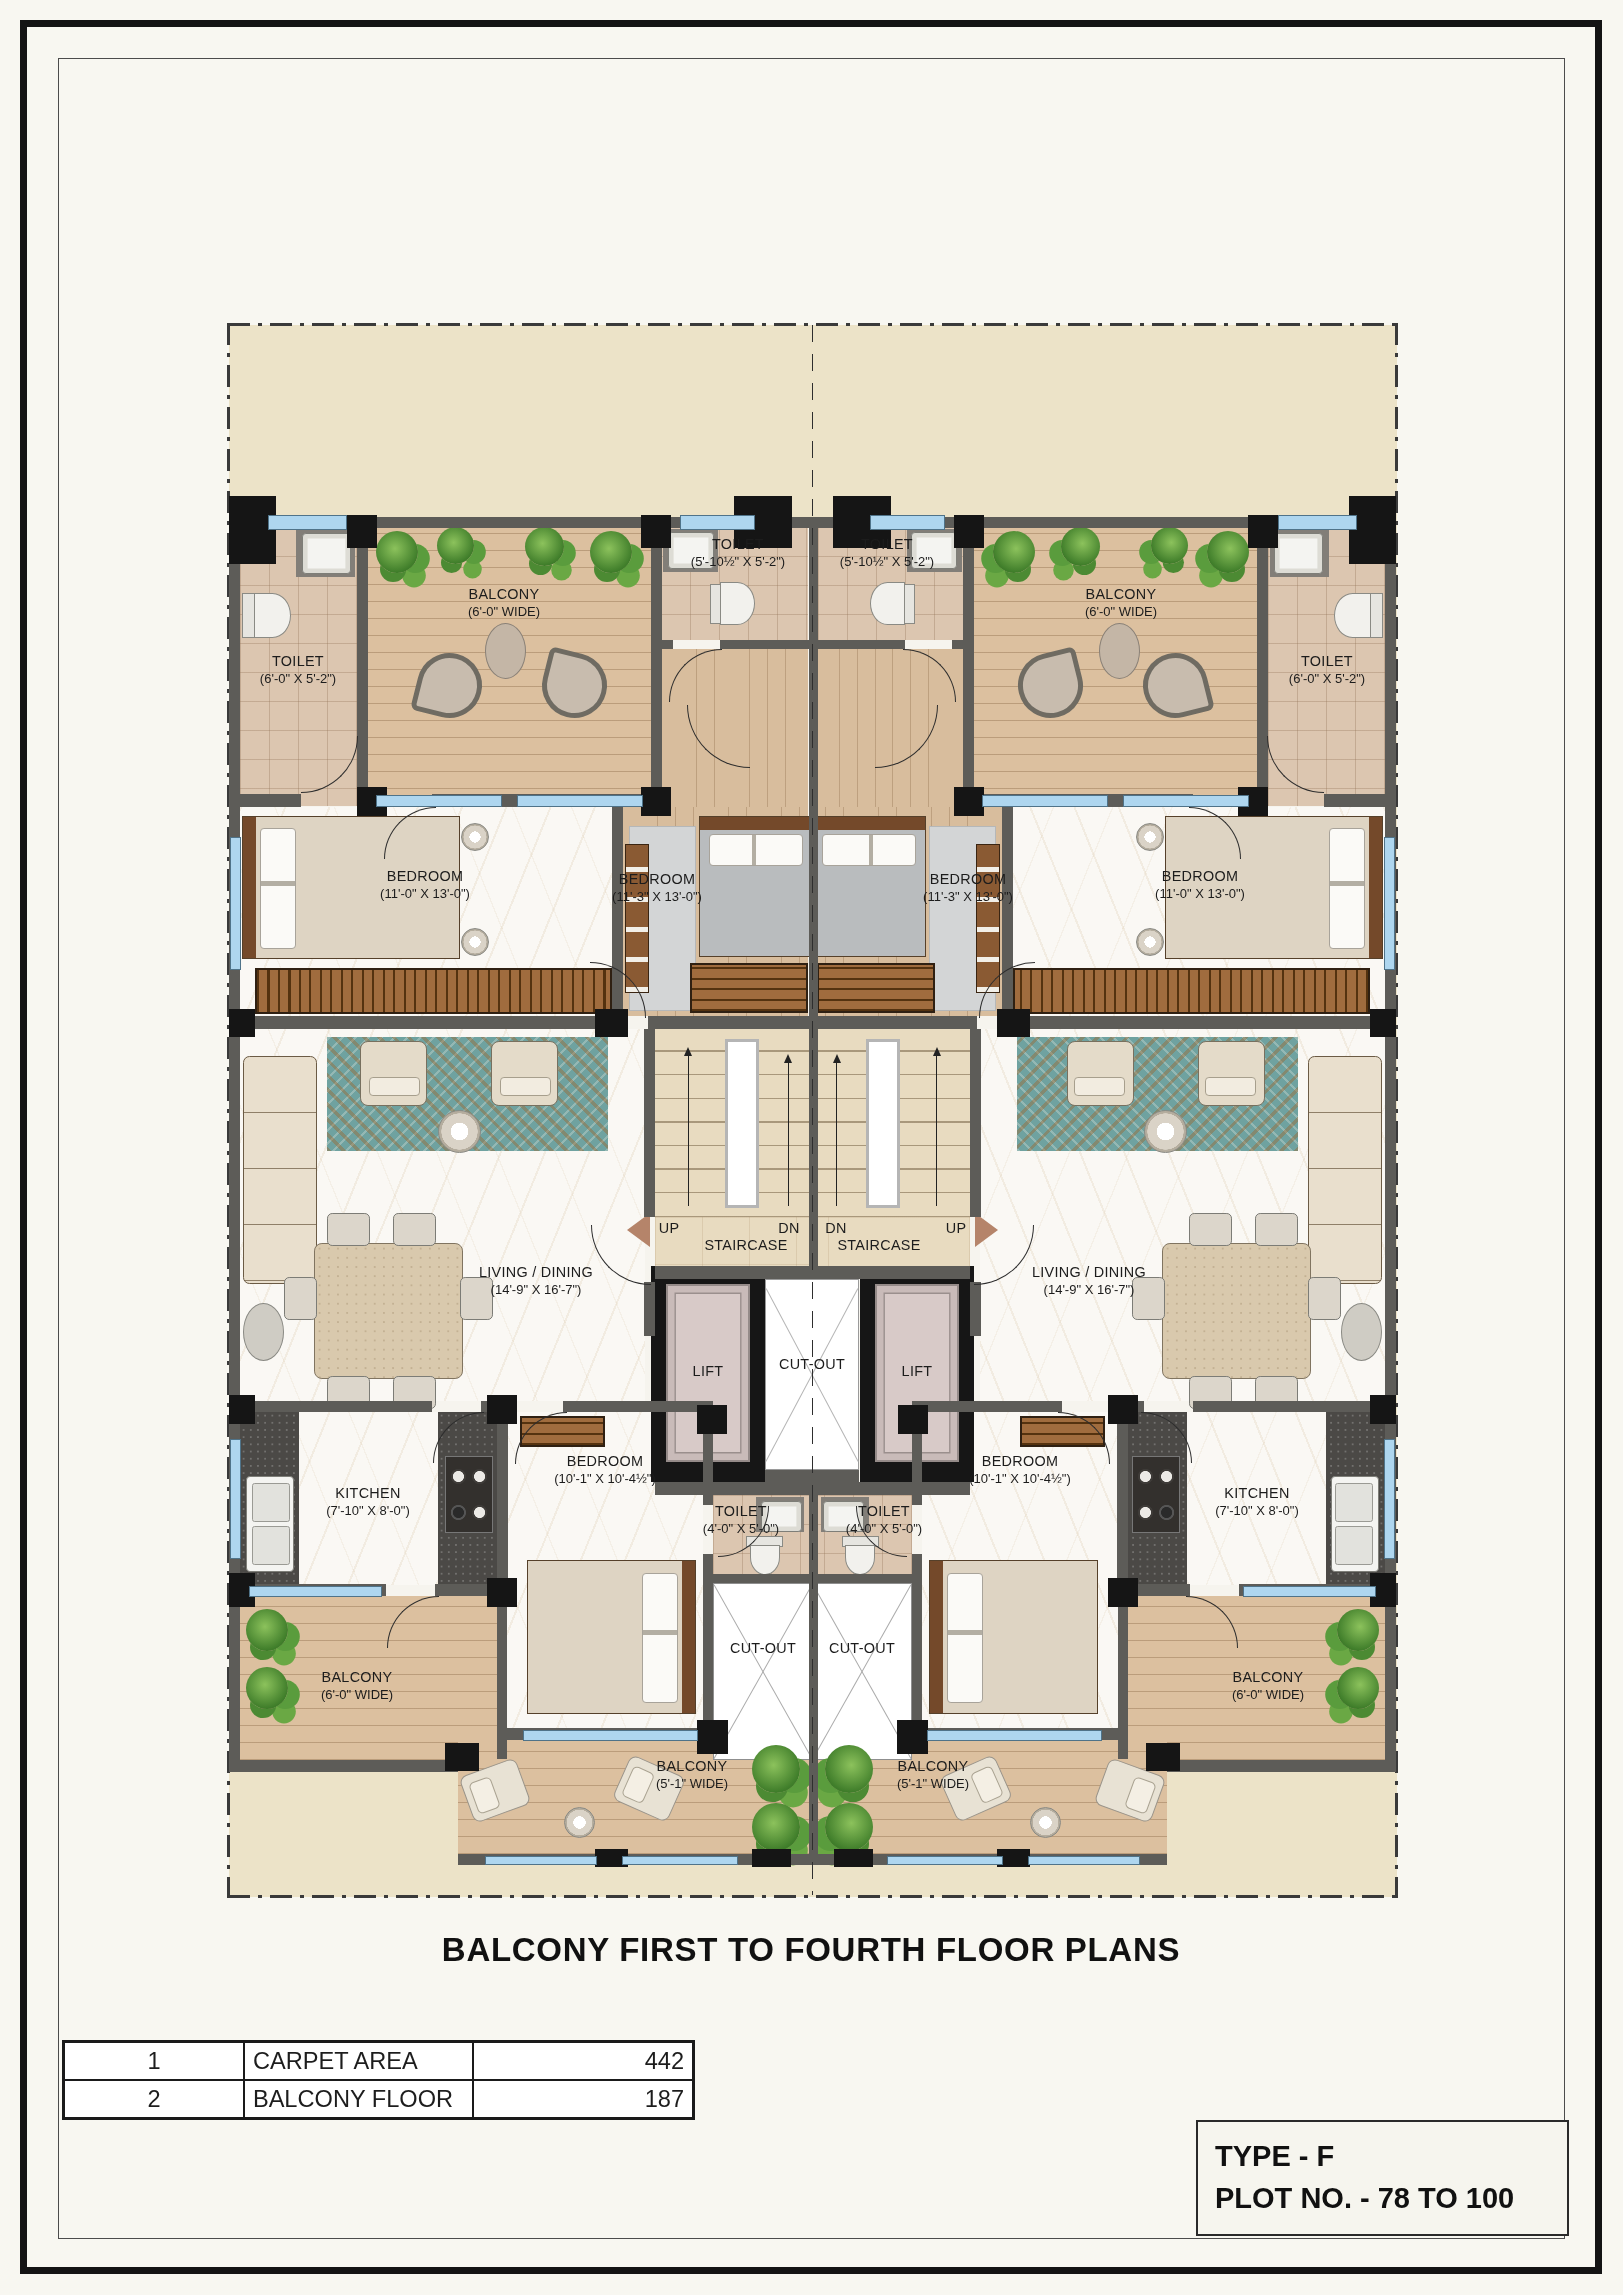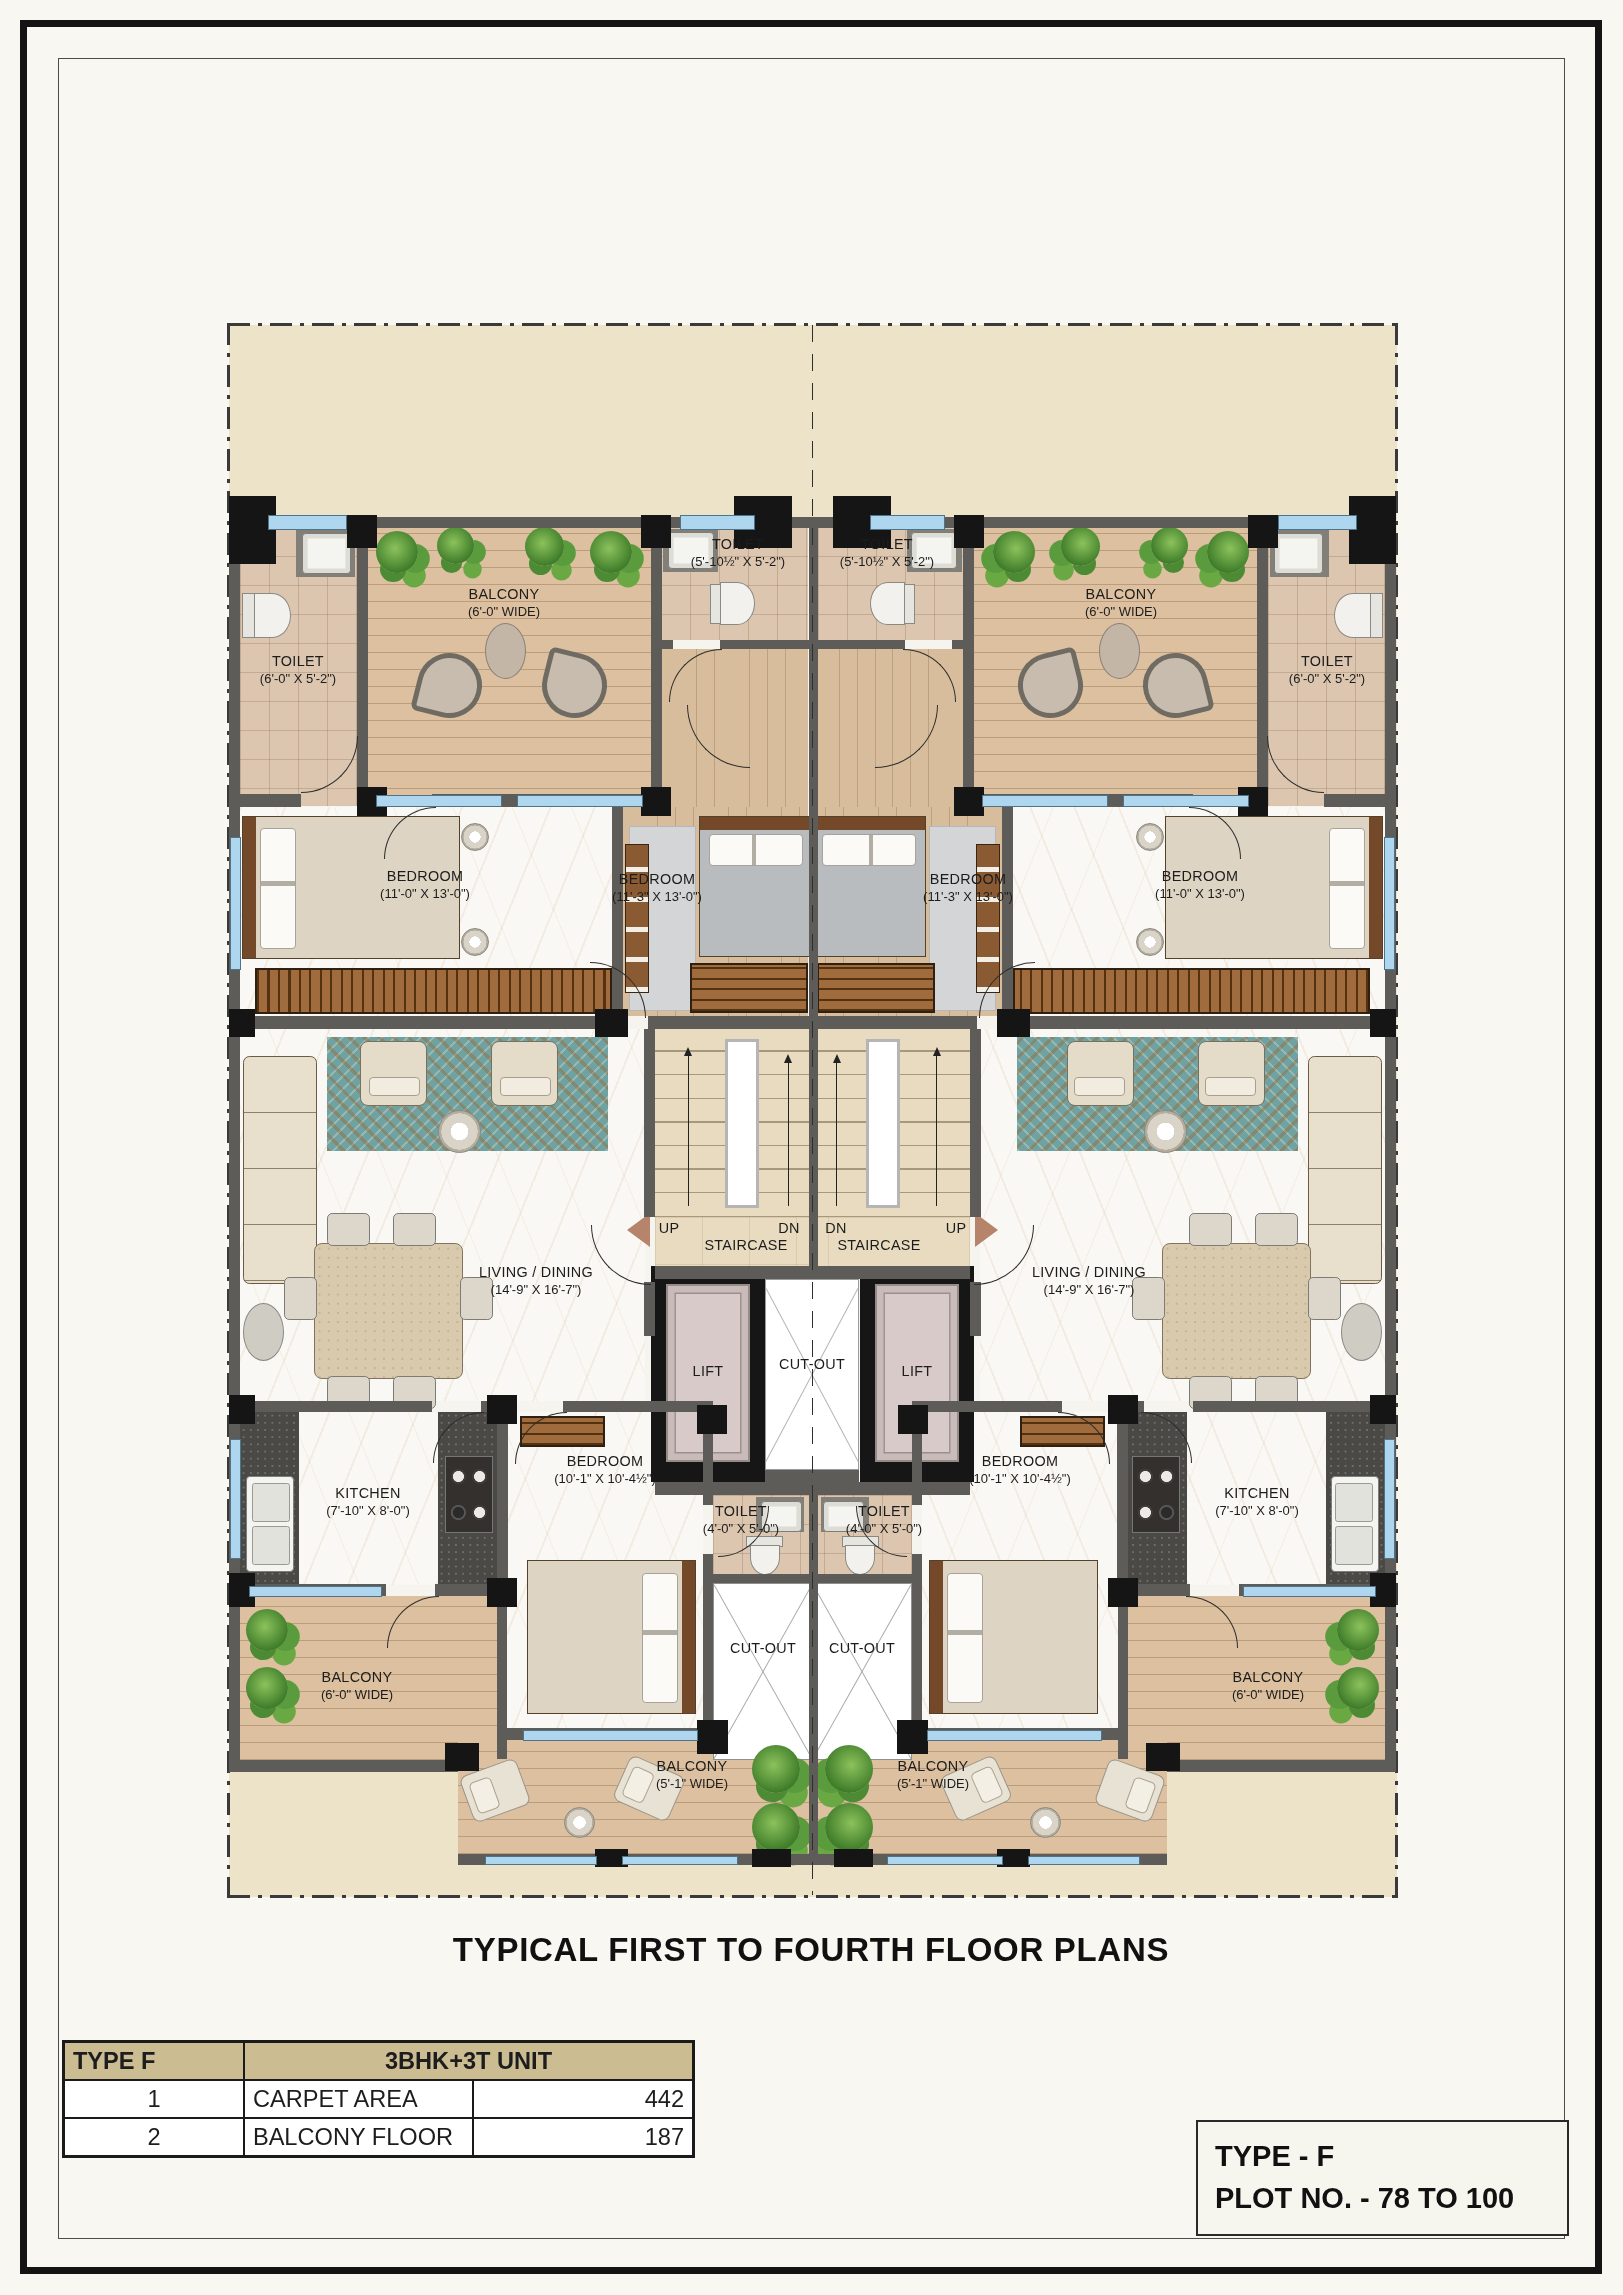--- a/index.html
+++ b/index.html
@@ -554,27 +554,23 @@
 
 <div class="abs wall" style="left:809px;top:517px;width:9.2px;height:1348px;z-index:30"></div>
 <div class="abs wall" style="left:765px;top:1266px;width:94px;height:13px;z-index:30"></div>
 <div class="abs cutbox2" style="left:765px;top:1279px;width:94px;height:191px;box-sizing:border-box;z-index:30"></div>
 <div class="abs wall" style="left:765px;top:1470px;width:94px;height:13px;z-index:30"></div>
 <div class="lbl" style="left:812px;top:1355px;z-index:40">
   <div class="l1">CUT-OUT</div>
 </div>
 <div class="centerline" style="left:812px;top:325px;height:1570px"></div>
 
-<div class="title">TYPICAL FIRST TO FOURTH FLOOR PLANS</div>
+<div class="title">BALCONY FIRST TO FOURTH FLOOR PLANS</div>
 
 <div class="atable">
-  <div class="atr hdr">
-    <div class="atc c1">TYPE F</div>
-    <div class="atc c3" style="justify-content:center">3BHK+3T UNIT</div>
-  </div>
   <div class="atr normal">
     <div class="atc c1 num">1</div>
     <div class="atc c2">CARPET AREA</div>
     <div class="atc c3 rt">442</div>
   </div>
   <div class="atr normal">
     <div class="atc c1 num">2</div>
     <div class="atc c2">BALCONY FLOOR</div>
     <div class="atc c3 rt">187</div>
   </div>

